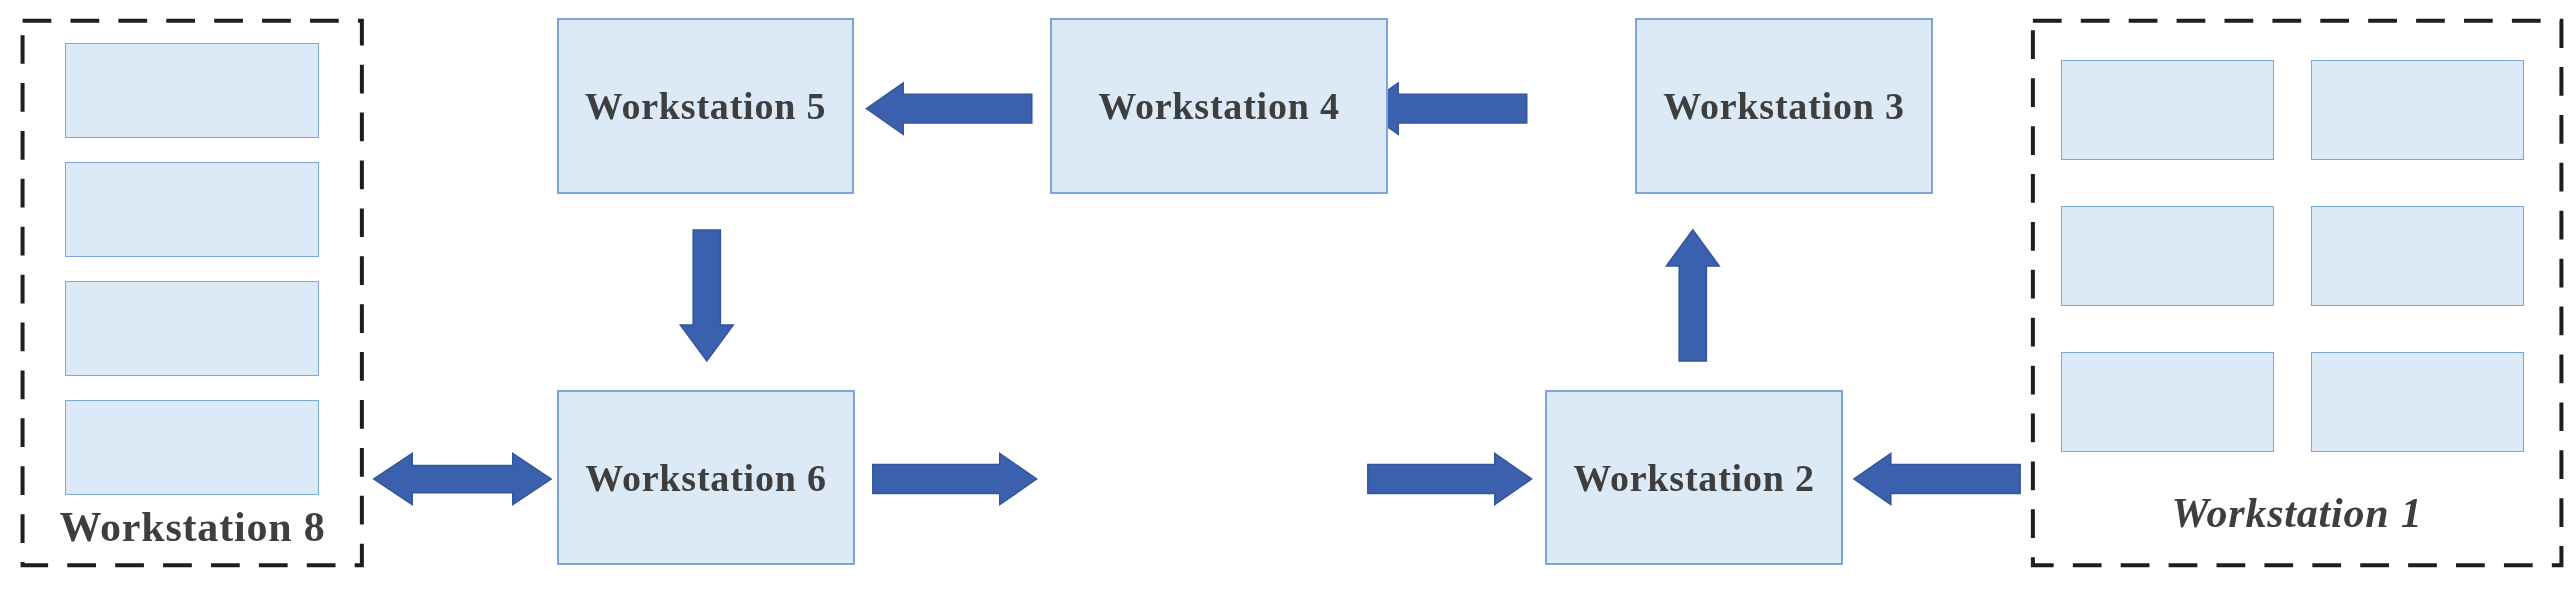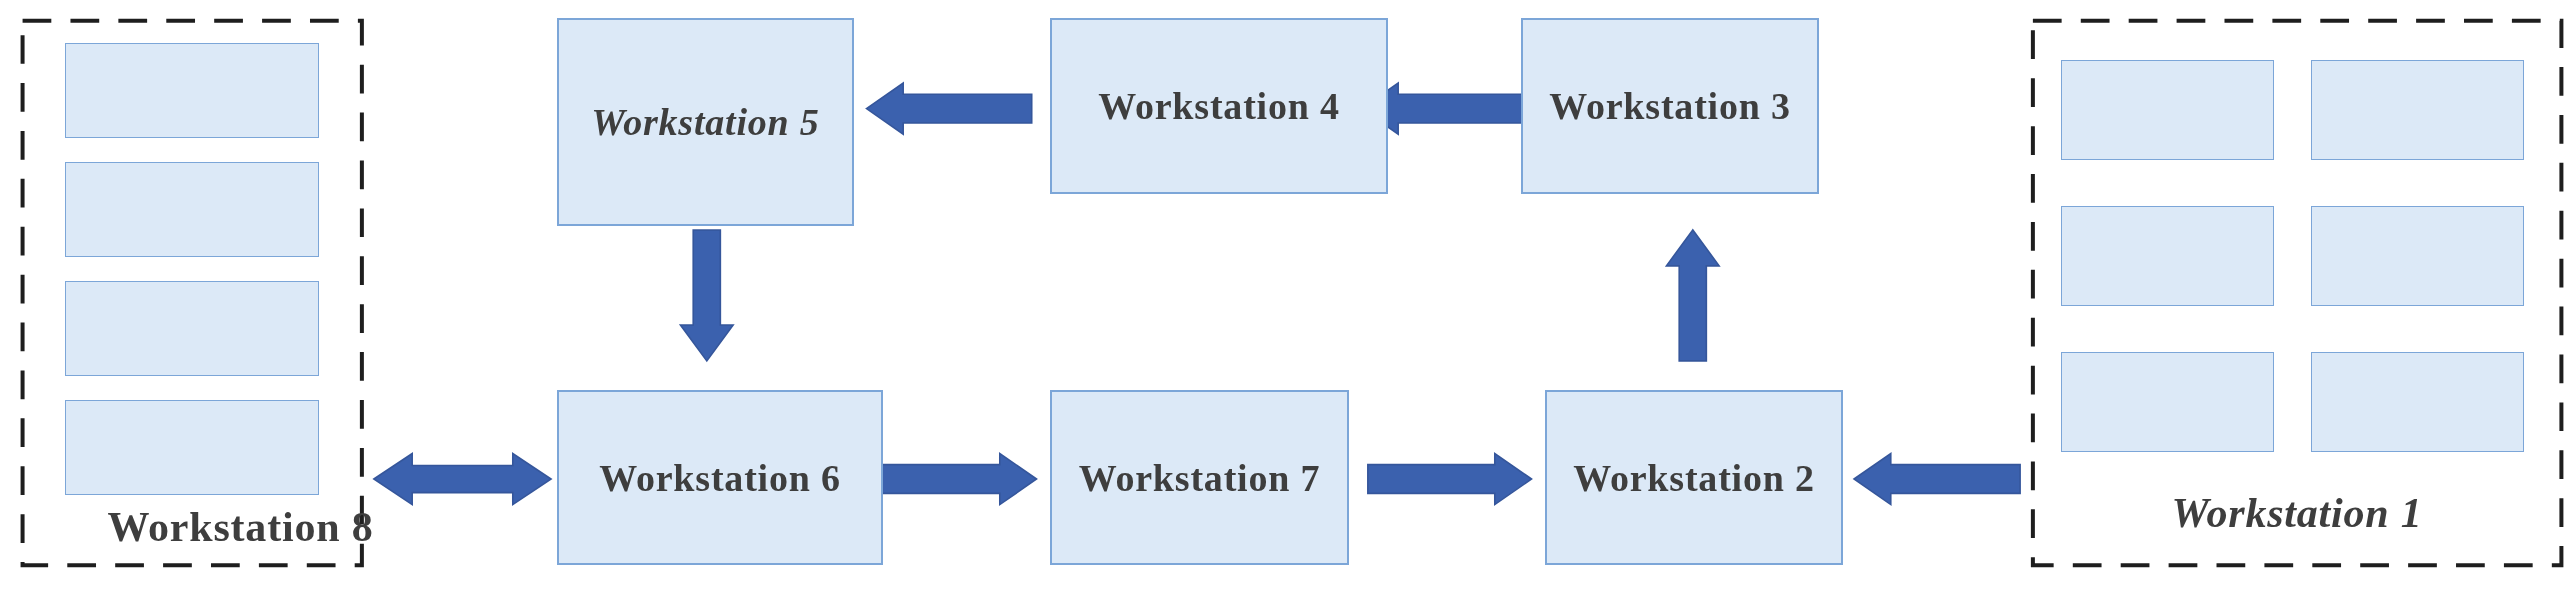--- a/index.html
+++ b/index.html
@@ -21,24 +21,24 @@
   .node{
     position:absolute;
     background:var(--box-fill);
     border:2.4px solid var(--box-border);
     box-sizing:border-box;
     display:flex;align-items:center;justify-content:center;
     font-weight:bold;font-size:38px;color:var(--text);
     letter-spacing:0.8px;
     white-space:nowrap;
   }
-  .node-ws5{left:557px;top:18.4px;width:297px;height:208px;font-style:italic;}
+  .node-ws5{left:557px;top:18.4px;width:297px;height:176px;}
   .node-ws4{left:1050px;top:18.4px;width:338px;height:176px;}
-  .node-ws3{left:1521px;top:18.4px;width:298px;height:176px;text-align:center;}
-  .node-ws6{left:557px;top:390px;width:326px;height:175px;}
+  .node-ws3{left:1635px;top:18.4px;width:298px;height:176px;text-align:center;}
+  .node-ws6{left:557px;top:390px;width:298px;height:175px;}
   .node-ws7{left:1050px;top:390px;width:299px;height:175px;}
   .node-ws2{left:1545px;top:390px;width:298px;height:175px;}
   .group{position:absolute;box-sizing:border-box;}
   .group-ws8{left:21px;top:19px;width:343px;height:548px;}
   .group-ws1{left:2031px;top:19px;width:532px;height:548px;font-style:italic;}
   .slot{
     background:var(--box-fill);
     border:1.6px solid var(--box-border);
     box-sizing:border-box;
   }
@@ -54,21 +54,21 @@
     grid-auto-rows:100px;
     column-gap:37px;row-gap:46px;
   }
   .group-label{
     position:absolute;left:0;width:100%;
     text-align:center;
     font-weight:bold;font-size:42px;color:var(--text);
     letter-spacing:0.8px;
     white-space:nowrap;
   }
-  .group-ws8 .group-label{top:484px;padding-left:48px;}
+  .group-ws8 .group-label{top:484px;}
   .group-ws1 .group-label{top:470px;}
   svg .arrow{fill:var(--arrow);stroke:#35569b;stroke-width:2px;}
   svg .dashed-rect{fill:none;stroke:var(--dash);stroke-width:5px;}
 </style>
 </head>
 <body>
 
 <div class="stage">
 
   <svg class="overlay" viewBox="0 0 3226 739">
@@ -95,23 +95,20 @@
   </div>
   <div class="node node-ws4">
     <span>Workstation 4</span>
   </div>
   <div class="node node-ws3">
     <span>Workstation 3</span>
   </div>
   <div class="node node-ws6">
     <span>Workstation 6</span>
   </div>
-  <div class="node node-ws7">
-    <span>Workstation 7</span>
-  </div>
   <div class="node node-ws2">
     <span>Workstation 2</span>
   </div>
 
   <div class="group group-ws8">
     <div class="slot-stack">
         <div class="slot"></div>
         <div class="slot"></div>
         <div class="slot"></div>
         <div class="slot"></div>

